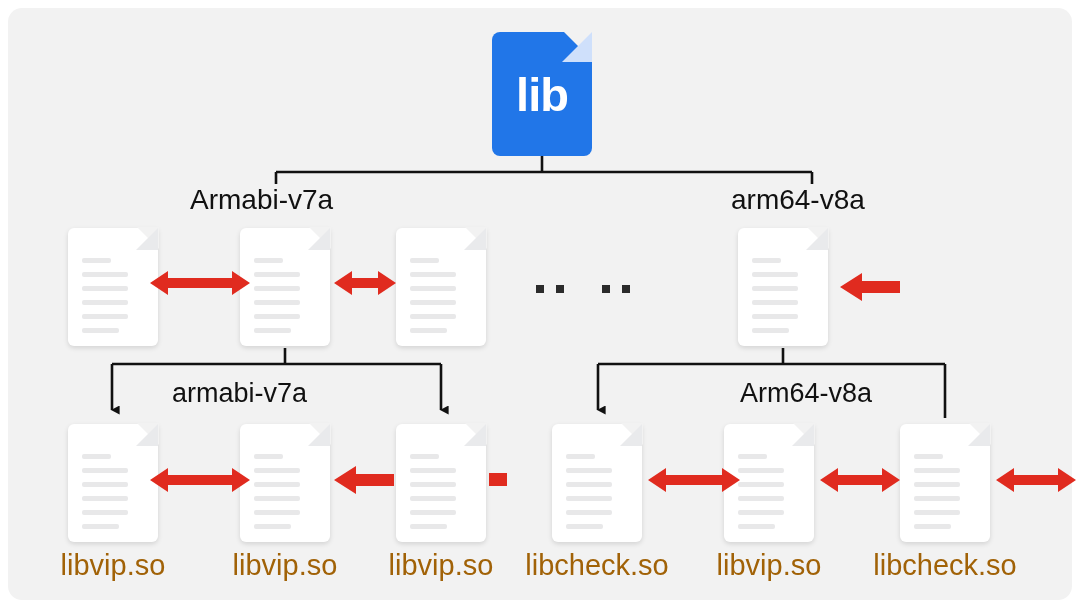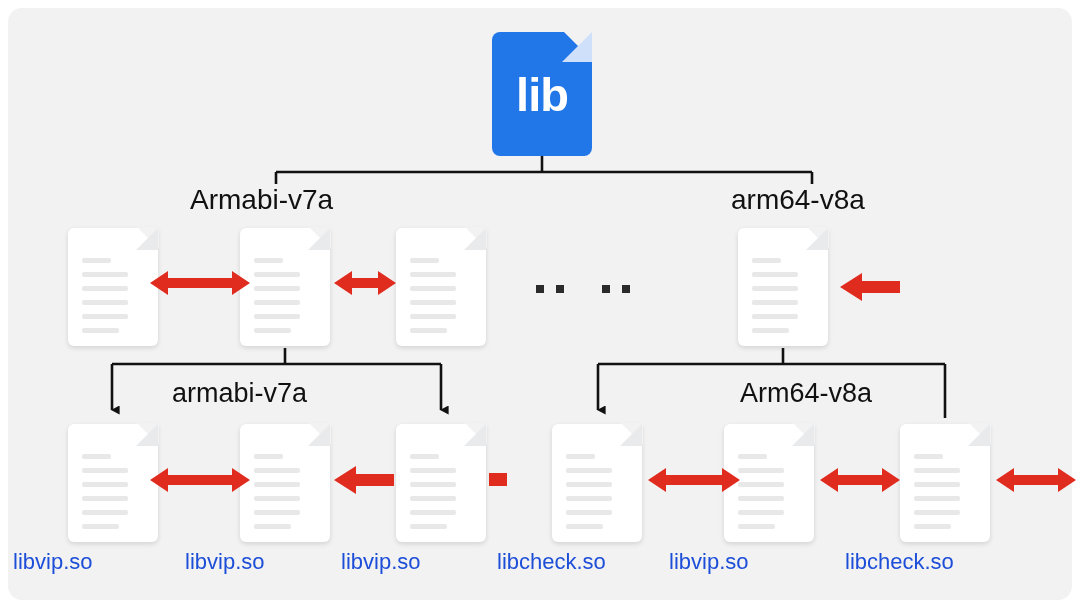--- a/index.html
+++ b/index.html
@@ -87,23 +87,24 @@
   .tier-label{
     position:absolute;
     font-weight:400;
     color:#111111;
     white-space:nowrap;
   }
   .tier1{font-size:28px;}
   .tier2{font-size:27px;}
   .file-label{
     position:absolute;
-    font-size:22px;
-    color:#1d4ed8;
+    font-size:29px;
+    color:#a16207;
     white-space:nowrap;
+    text-align:center;
   }
   .ellipsis{
     position:absolute;
     display:flex;
     gap:12px;
     align-items:center;
   }
   .ellipsis i{
     display:block;
     width:8px;height:8px;

